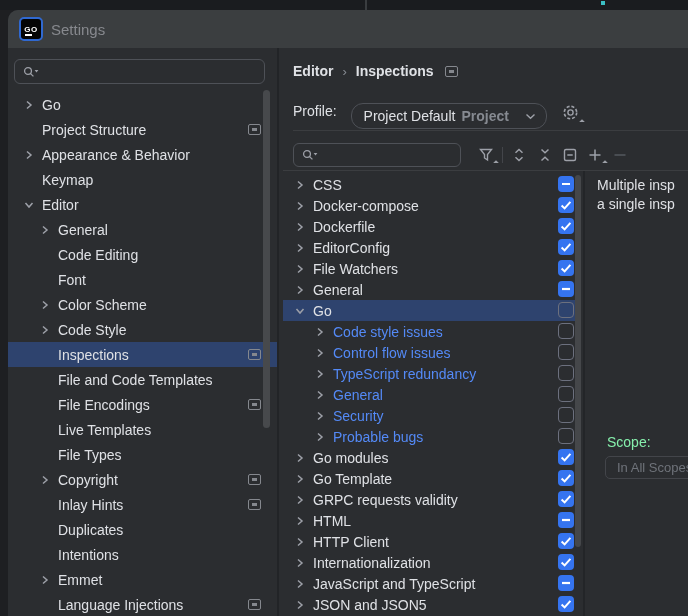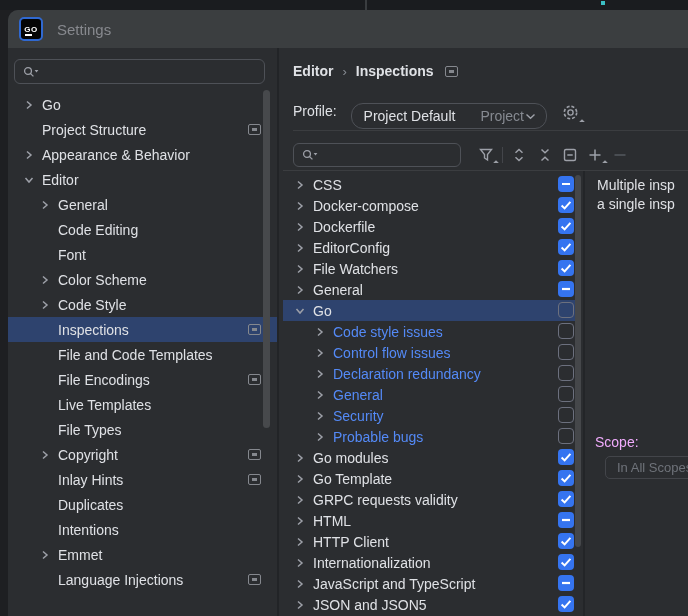--- a/index.html
+++ b/index.html
@@ -14,21 +14,21 @@
 
   
   .dialog { position:absolute; left:8px; top:10px; right:0; bottom:0; background:#2B2D30;
             border-top-left-radius:10px; overflow:hidden; }
   .titlebar { position:absolute; left:0; top:0; right:0; height:38px; background:#3B3E40;
               display:flex; align-items:center; }
   .app-icon { position:relative; margin-left:11px; width:24px; height:24px; background:#050505;
               border:2px solid #3069D1; border-radius:5px; color:#fff; font-size:8px; font-weight:700;
               display:flex; align-items:center; justify-content:center; letter-spacing:0.5px; }
   .app-icon::after { content:""; position:absolute; left:4px; bottom:3px; width:7px; height:2px; background:#fff; }
-  .win-title { margin-left:14px; font-size:15px; color:#87898E;text-align:right; }
+  .win-title { margin-left:8px; font-size:15px; color:#87898E;text-align:right; }
 
   .dialog-body { position:absolute; left:0; top:38px; right:0; bottom:0; background:#2B2D30; }
 
   
   .sidebar { position:absolute; left:0; top:0; width:269px; bottom:0; overflow:hidden; }
   .searchbox { position:absolute; left:6px; top:11px; width:251px; height:25px;
                border:1px solid #4E5157; border-radius:6px; display:flex; align-items:center; padding-left:7px; }
   .side-tree { position:absolute; left:0; top:44px; right:0; bottom:0; }
   .row { position:relative; height:25px; display:flex; align-items:center; font-size:14px; color:#DFE1E5; white-space:nowrap; }
   .row.selected { background:#2E436E; }
@@ -47,21 +47,21 @@
   .breadcrumb { position:absolute; left:14px; top:15px; display:flex; align-items:center; gap:9px;
                 font-size:14px; font-weight:700; color:#DFE1E5; }
   .crumb-sep { color:#868A91; font-weight:400; font-size:13px; }
   .breadcrumb .monitor { position:static; margin-left:2px; }
 
   .profile-row { position:absolute; left:14px; top:55px; display:flex; }
   .profile-label { font-size:14px; color:#DFE1E5; }
   .dropdown { margin-left:14px; width:196px; height:26px; border:1px solid #4E5157; border-radius:12px;
               display:flex; align-items:center; padding:0 10px 0 12px; }
   .dd-value { font-size:14px; color:#DFE1E5; }
-  .dd-badge { font-size:14px; color:#868A91; margin-left:25px; }
+  .dd-badge { font-size:14px; color:#868A91; margin-left:6px;font-weight:bold; }
   .dd-chev { margin-left:auto; display:flex; }
   .gear { position:relative; margin-left:14px; width:19px; height:19px; }
   .corner-tri { position:absolute; right:-4px; bottom:-2px; width:0; height:0;
                 border-left:4px solid transparent; border-top:4px solid #9DA0A8; transform:rotate(-45deg); }
 
   .hsep { position:absolute; left:14px; top:82px; right:0; height:1px; background:#3B3D40; }
 
   .insp-toolbar { position:absolute; left:14px; top:94px; right:0; height:25px; display:flex; align-items:center; }
   .searchbox2 { width:168px; height:24px; border:1px solid #4E5157; border-radius:6px;
                 display:flex; align-items:center; padding-left:7px; }
@@ -79,21 +79,21 @@
   .irow .lbl { margin-left:4px; }
   .irow.mod .lbl { color:#548AF7; }
   .cb { position:absolute; left:275px; top:2px; width:16px; height:16px; border-radius:4px;
         display:flex; align-items:center; justify-content:center; }
   .cb.checked, .cb.partial { background:#3574F0; }
   .cb.unchecked { border:1px solid #6C707E; }
   .insp-scrollbar { position:absolute; left:292px; top:4px; width:6px; height:372px; background:#45474A; border-radius:3px; }
   .vdiv2 { position:absolute; left:300px; top:0; bottom:0; width:2px; background:#232528; }
 
   .desc { position:absolute; left:314px; top:5px; font-size:14px; line-height:19px; color:#DFE1E5; white-space:nowrap; }
-  .scope-label { position:absolute; left:312px; top:263px; font-size:14px; color:#f0abfc; }
+  .scope-label { position:absolute; left:324px; top:263px; font-size:14px; color:#86efac; }
   .scope-dd { position:absolute; left:322px; top:285px; width:112px; height:23px; border:1px solid #43454A;
               border-radius:5px; font-size:13px; line-height:21px; color:#6F737A; padding-left:11px; white-space:nowrap; }
 </style>
 </head>
 <body>
 
 <div class="screen">
   <div class="bg-strip">
     <div class="bg-vline"></div>
     <div class="bg-dot"></div>
@@ -135,20 +135,24 @@
             </div>
             <div class="row lvl0">
               <span class="chev">
                 <svg width="12" height="12" viewBox="0 0 12 12">
                   <polyline points="4,2.5 8,6 4,9.5" fill="none" stroke="#9DA0A8" stroke-width="1.5"></polyline>
                 </svg>
               </span>
               <span class="lbl">Appearance &amp; Behavior</span>
             </div>
             <div class="row lvl0">
+              <span class="chev"></span>
+              <span class="lbl">Keymap</span>
+            </div>
+            <div class="row lvl0">
               <span class="chev">
                 <svg width="12" height="12" viewBox="0 0 12 12">
                   <polyline points="2.5,4 6,8 9.5,4" fill="none" stroke="#9DA0A8" stroke-width="1.5"></polyline>
                 </svg>
               </span>
               <span class="lbl">Editor</span>
             </div>
             <div class="row lvl1">
               <span class="chev">
                 <svg width="12" height="12" viewBox="0 0 12 12">
@@ -438,21 +442,21 @@
                 </span>
                 <span class="lbl">Control flow issues</span>
                 <span class="cb unchecked"></span>
               </div>
               <div class="irow lvl1 mod">
                 <span class="chev">
                   <svg width="12" height="12" viewBox="0 0 12 12">
                     <polyline points="4,2.5 8,6 4,9.5" fill="none" stroke="#9DA0A8" stroke-width="1.5"></polyline>
                   </svg>
                 </span>
-                <span class="lbl">Declaration redundancy</span>
+                <span class="lbl">TypeScript redundancy</span>
                 <span class="cb unchecked"></span>
               </div>
               <div class="irow lvl1 mod">
                 <span class="chev">
                   <svg width="12" height="12" viewBox="0 0 12 12">
                     <polyline points="4,2.5 8,6 4,9.5" fill="none" stroke="#9DA0A8" stroke-width="1.5"></polyline>
                   </svg>
                 </span>
                 <span class="lbl">General</span>
                 <span class="cb unchecked"></span>

